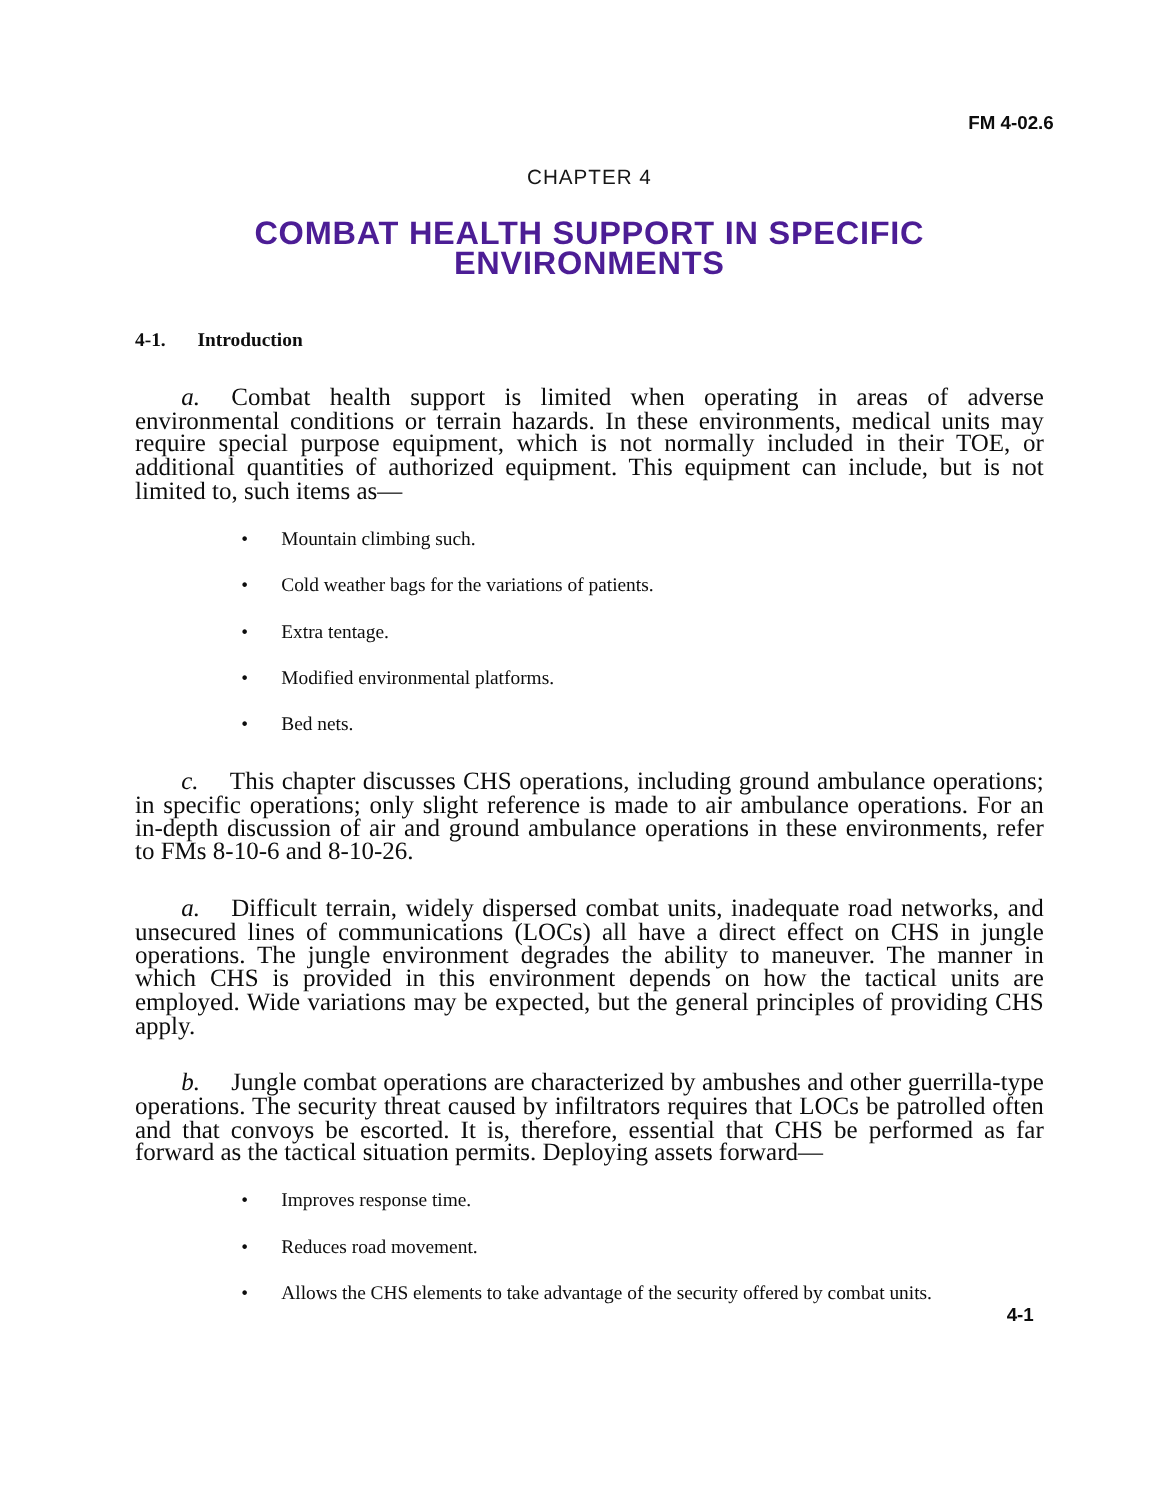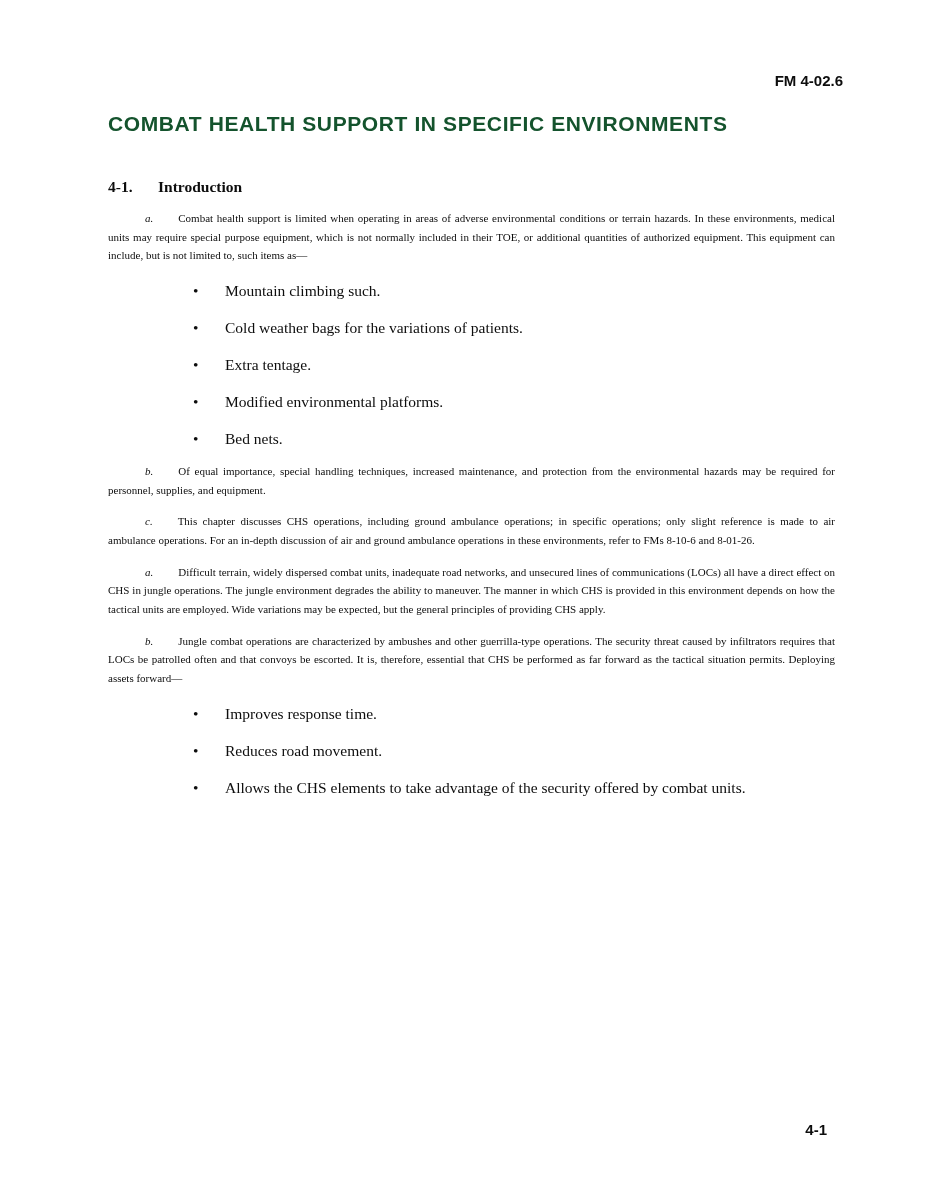--- a/index.html
+++ b/index.html
@@ -14,66 +14,67 @@
   }
   .page {
     position: relative;
     width: 930px;
     height: 1198px;
     background: #ffffff;
     color: #0d0d0d;
     font-family: "Liberation Serif", "DejaVu Serif", serif;
   }
   .content {
-    padding: 72px 95px 0 108px;
+    padding: 90px 95px 0 108px;
   }
   .doc-ref {
     font-family: "Liberation Sans", "DejaVu Sans", sans-serif;
     font-weight: bold;
     font-size: 15px;
     line-height: 18px;
     text-align: right;
     margin-right: -8px;
   }
   .chapter-label {
     margin-top: 24px;
     text-align: center;
     font-family: "Liberation Sans", "DejaVu Sans", sans-serif;
     font-size: 16.5px;
     line-height: 20px;
     letter-spacing: 0.8px;
     color: #161616;
   }
   .doc-title {
     margin-top: 22px;
+    text-align: center;
     font-family: "Liberation Sans", "DejaVu Sans", sans-serif;
     font-weight: bold;
-    font-size: 21px;
+    font-size: 26px;
     line-height: 24px;
     letter-spacing: 0.6px;
-    color: #14532d;
+    color: #4c1d95;
   }
   .section-heading {
     font-size: 15.5px;
     line-height: 19px;
     font-weight: bold;
   }
   .section-heading.first {
     margin-top: 41px;
   }
   .section-heading.later {
     margin-top: 37px;
   }
   .sec-num {
     display: inline-block;
     min-width: 50px;
   }
   .body-para {
-    margin-top: 13px;
-    font-size: 11px;
+    margin-top: 27px;
+    font-size: 20px;
     line-height: 18.7px;
     text-align: justify;
     text-indent: 37px;
   }
   .para-label {
     font-style: italic;
     padding-right: 25px;
   }
   .bullet-list {
     margin-top: 17px;
@@ -88,36 +89,37 @@
     margin-top: 18.3px;
   }
   .bullet-dot {
     flex: 0 0 32px;
   }
   .bullet-text {
     flex: 1 1 auto;
   }
   .page-number {
     position: absolute;
-    top: 1121px;
+    top: 1044px;
     right: 103px;
     font-family: "Liberation Sans", "DejaVu Sans", sans-serif;
     font-weight: bold;
     font-size: 15px;
     line-height: 18px;
   }
 </style>
 </head>
 <body>
 
 <div class="page">
   <div class="content">
 
     <div class="doc-ref">FM 4-02.6</div>
 
+    <div class="chapter-label">CHAPTER 4</div>
 
     <div class="doc-title">COMBAT HEALTH SUPPORT IN SPECIFIC ENVIRONMENTS</div>
 
     <div class="section-heading first">
       <span class="sec-num">4-1.</span><span>Introduction</span>
     </div>
 
     <p class="body-para">
       <span class="para-label">a.</span><span>Combat health support is limited when operating in areas of adverse environmental conditions or terrain hazards.  In these environments, medical units may require special purpose equipment, which is not normally included in their TOE, or additional quantities of authorized equipment.  This equipment can include, but is not limited to, such items as—</span>
     </p>
@@ -138,26 +140,23 @@
       <div class="bullet-item">
         <span class="bullet-dot">•</span>
         <span class="bullet-text">Modified environmental platforms.</span>
       </div>
       <div class="bullet-item">
         <span class="bullet-dot">•</span>
         <span class="bullet-text">Bed nets.</span>
       </div>
     </div>
 
-    <p class="body-para">
-      <span class="para-label">b.</span><span>Of equal importance, special handling techniques, increased maintenance, and protection from the environmental hazards may be required for personnel, supplies, and equipment.</span>
-    </p>
 
     <p class="body-para">
-      <span class="para-label">c.</span><span>This chapter discusses CHS operations, including ground ambulance operations; in specific operations; only slight reference is made to air ambulance operations.  For an in-depth discussion of air and ground ambulance operations in these environments, refer to FMs 8-10-6 and 8-01-26.</span>
+      <span class="para-label">c.</span><span>This chapter discusses CHS operations, including ground ambulance operations; in specific operations; only slight reference is made to air ambulance operations.  For an in-depth discussion of air and ground ambulance operations in these environments, refer to FMs 8-10-6 and 8-10-26.</span>
     </p>
 
 
     <p class="body-para">
       <span class="para-label">a.</span><span>Difficult terrain, widely dispersed combat units, inadequate road networks, and unsecured lines of communications (LOCs) all have a direct effect on CHS in jungle operations.  The jungle environment degrades the ability to maneuver.  The manner in which CHS is provided in this environment depends on how the tactical units are employed.  Wide variations may be expected, but the general principles of providing CHS apply.</span>
     </p>
 
     <p class="body-para">
       <span class="para-label">b.</span><span>Jungle combat operations are characterized by ambushes and other guerrilla-type operations.  The security threat caused by infiltrators requires that LOCs be patrolled often and that convoys be escorted.  It is, therefore, essential that CHS be performed as far forward as the tactical situation permits.  Deploying assets forward—</span>
     </p>

